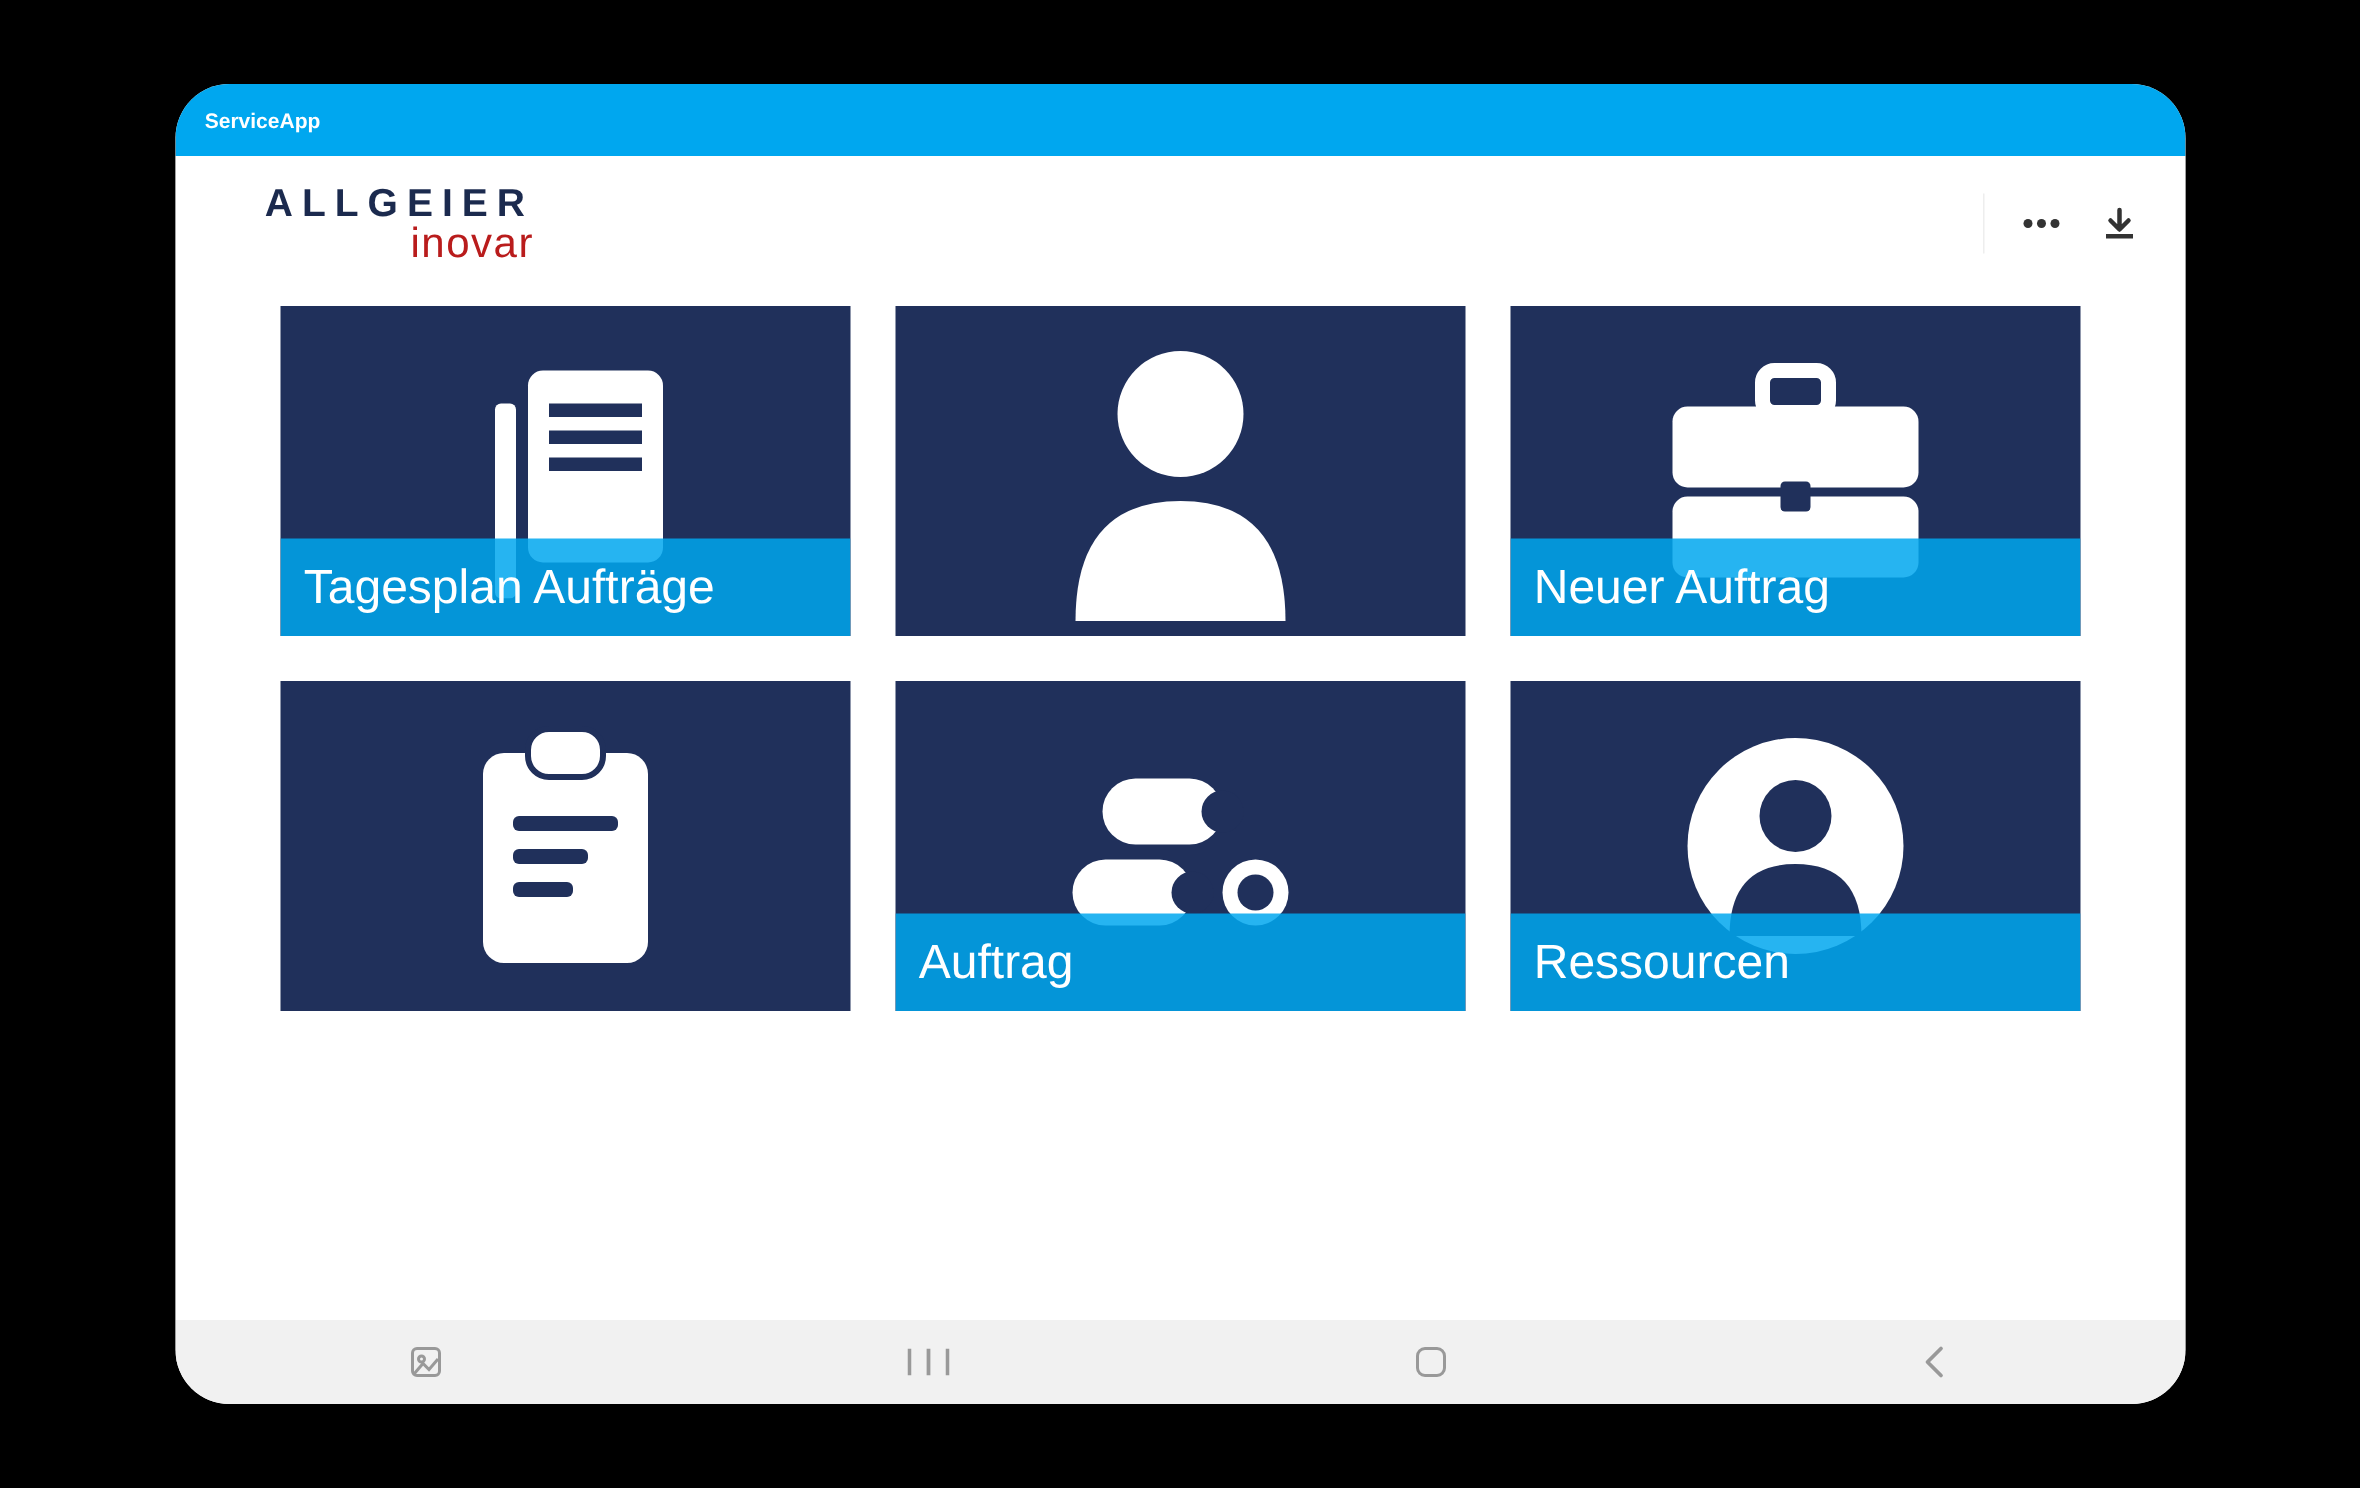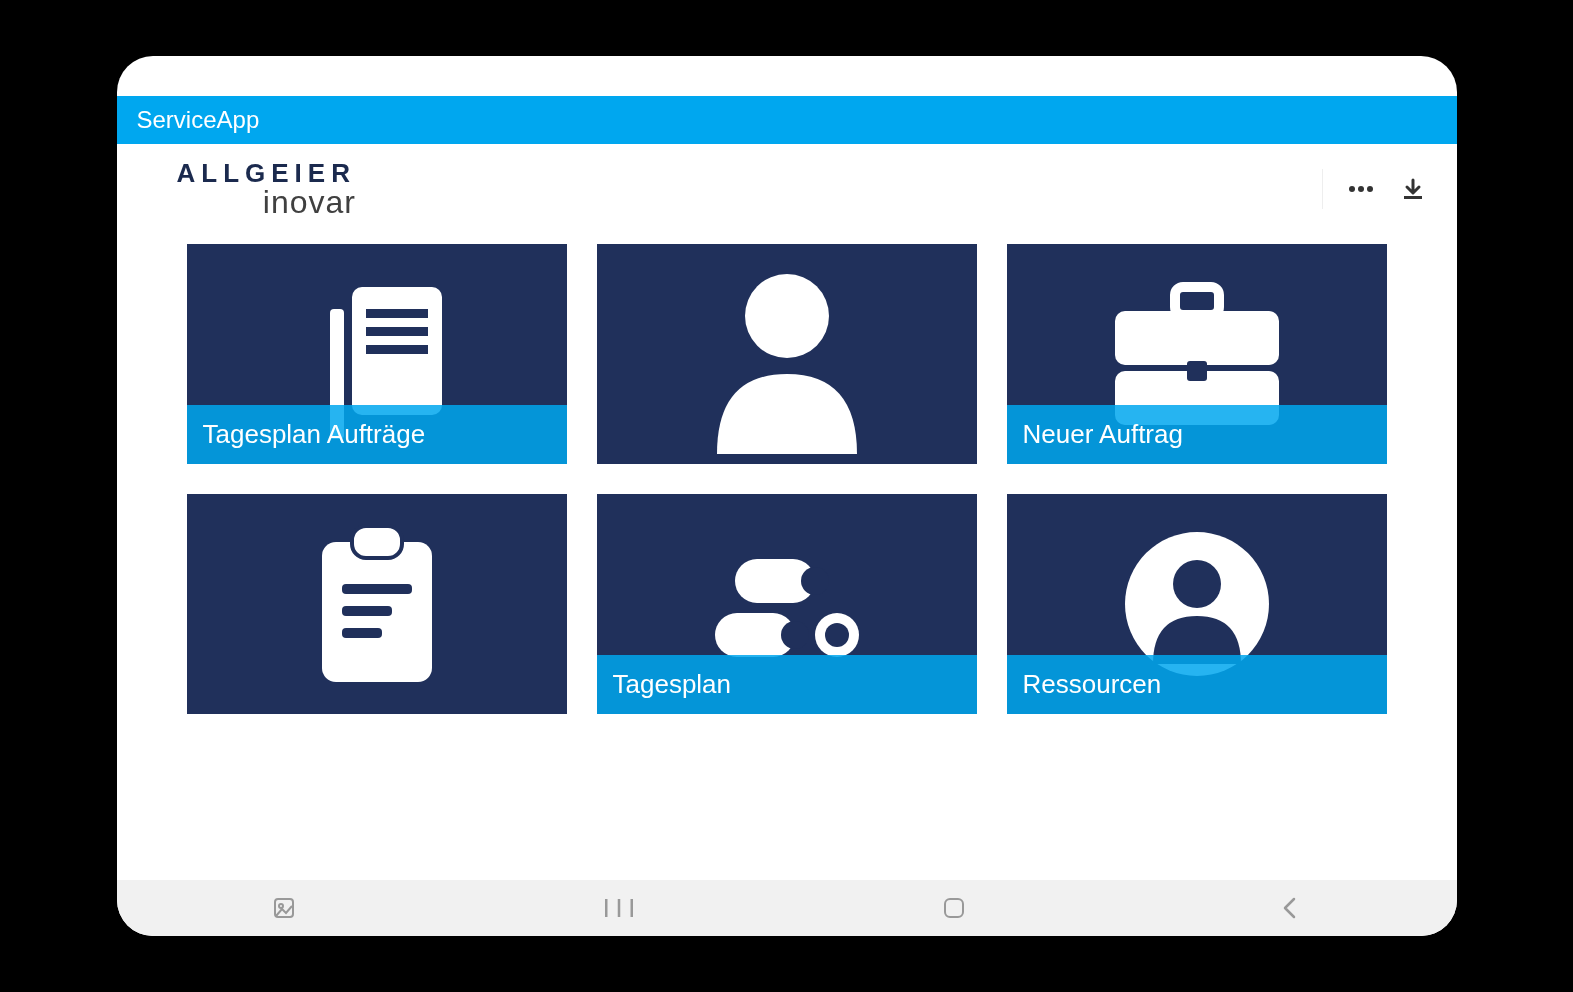--- a/index.html
+++ b/index.html
@@ -18,27 +18,26 @@
     background: #fff;
     border-radius: 36px;
     overflow: hidden;
     box-shadow: 0 0 30px rgba(0,0,0,0.6);
     display: flex;
     flex-direction: column;
   }
   .titlebar {
     background: #00a7ef;
     color: #fff;
-    font-size: 24px;
-    font-weight: 400;
+    font-size: 14px;
+    font-weight: 700;
     padding: 10px 20px;
     height: 48px;
     display: flex;
     align-items: center;
-    margin-top: 40px;
   }
   .header {
     background: #fff;
     display: flex;
     align-items: center;
     justify-content: space-between;
     padding: 10px 30px 10px 60px;
     height: 90px;
   }
   .logo {
@@ -48,23 +47,23 @@
     line-height: 1;
     justify-content: flex-end;
   }
   .logo-top {
     font-size: 26px;
     font-weight: 700;
     letter-spacing: 6px;
     color: #1b2a4e;
   }
   .logo-bottom {
-    font-size: 32px;
+    font-size: 28px;
     font-weight: 400;
-    color: #404040;
+    color: #b91c1c;
     letter-spacing: 1px;
   }
   .header-actions {
     display: flex;
     align-items: center;
     gap: 24px;
     color: #444;
   }
   .icon-btn {
     cursor: pointer;
@@ -96,21 +95,21 @@
   .tile-icon-area {
     flex: 1;
     display: flex;
     align-items: center;
     justify-content: center;
     position: relative;
   }
   .tile-label {
     background: rgba(0,167,239,0.85);
     color: #fff;
-    font-size: 26px;
+    font-size: 32px;
     font-weight: 300;
     padding: 14px 16px;
     position: absolute;
     bottom: 0;
     left: 0;
     right: 0;
   }
   .navbar {
     background: #f1f1f1;
     height: 56px;
@@ -215,21 +214,21 @@
         <div class="tile-icon-area">
           <svg width="180" height="150" viewBox="0 0 180 150">
             <rect x="38" y="30" width="80" height="44" rx="22" fill="#fff"></rect>
             <circle cx="118" cy="52" r="14" fill="#20305b"></circle>
             <rect x="18" y="84" width="80" height="44" rx="22" fill="#fff"></rect>
             <circle cx="98" cy="106" r="14" fill="#20305b"></circle>
             <circle cx="140" cy="106" r="22" fill="#fff"></circle>
             <circle cx="140" cy="106" r="12" fill="#20305b"></circle>
           </svg>
         </div>
-        <div class="tile-label">Tagesplan</div>
+        <div class="tile-label">Auftrag</div>
       </div>
 
       <div class="tile">
         <div class="tile-icon-area">
           <svg width="160" height="160" viewBox="0 0 160 160">
             <circle cx="80" cy="80" r="72" fill="#fff"></circle>
             <circle cx="80" cy="60" r="24" fill="#20305b"></circle>
             <path d="M36 140 Q36 92 80 92 Q124 92 124 140 Z" fill="#20305b"></path>
           </svg>
         </div>

